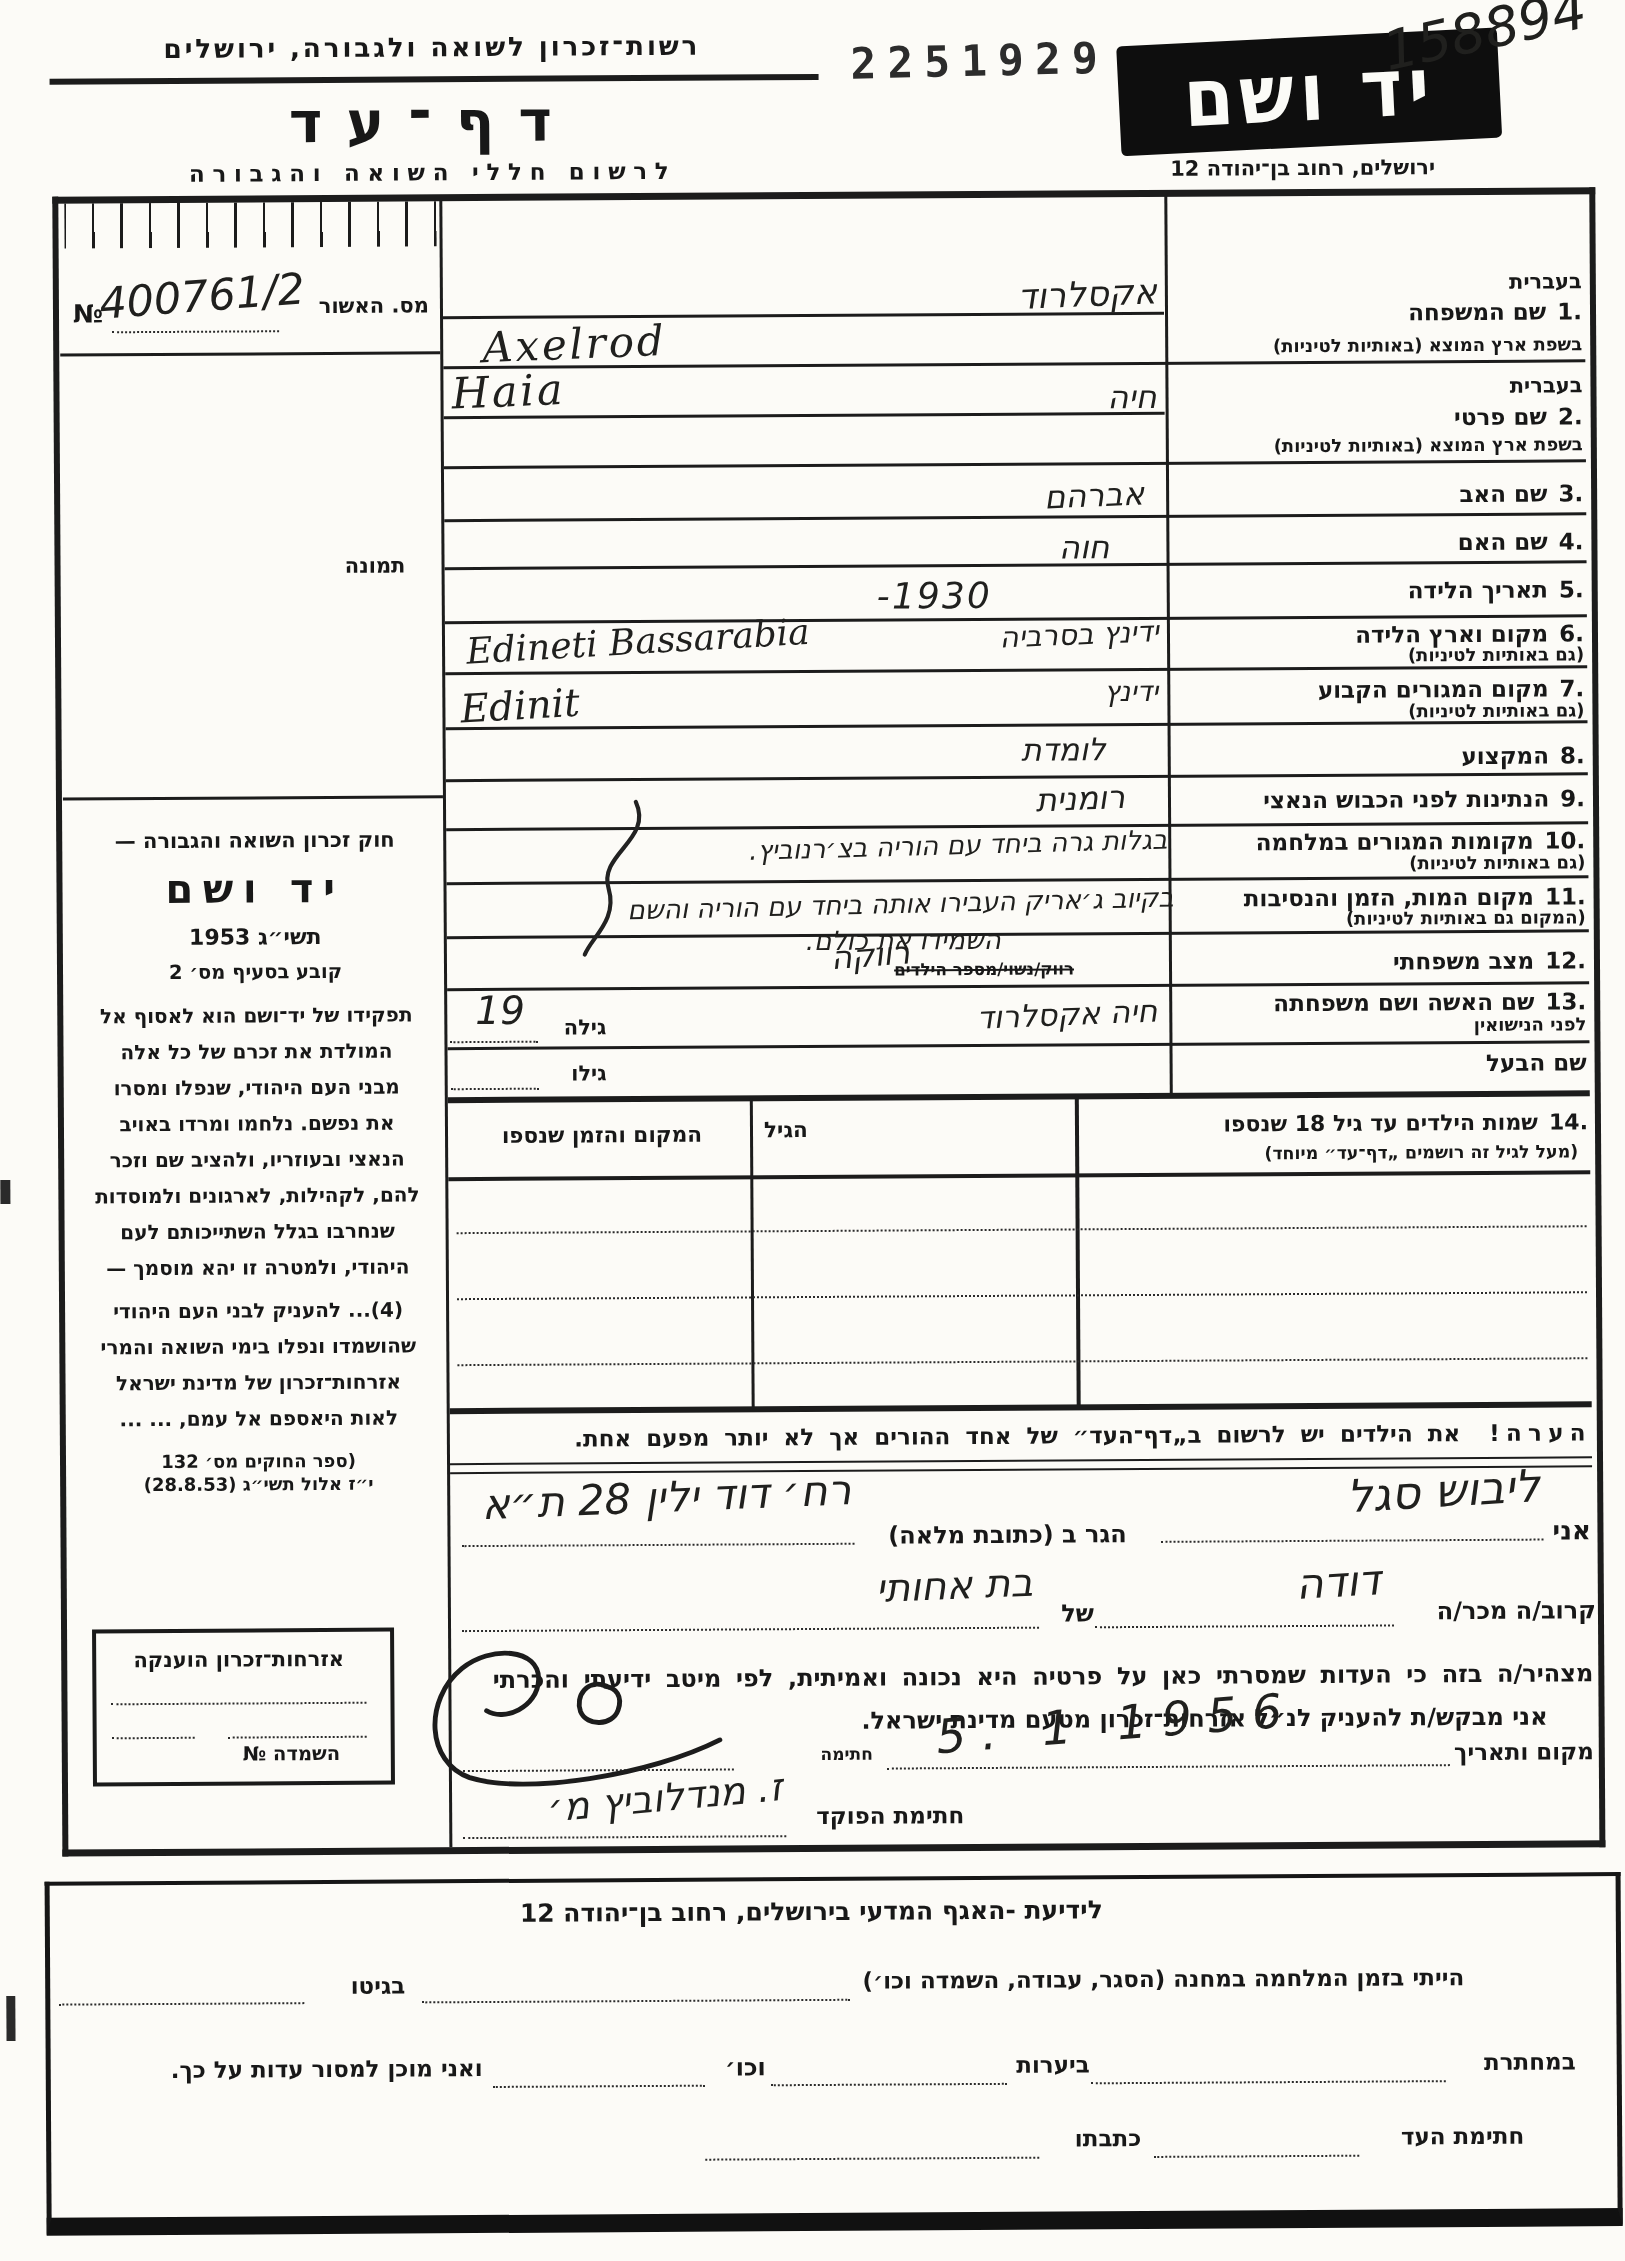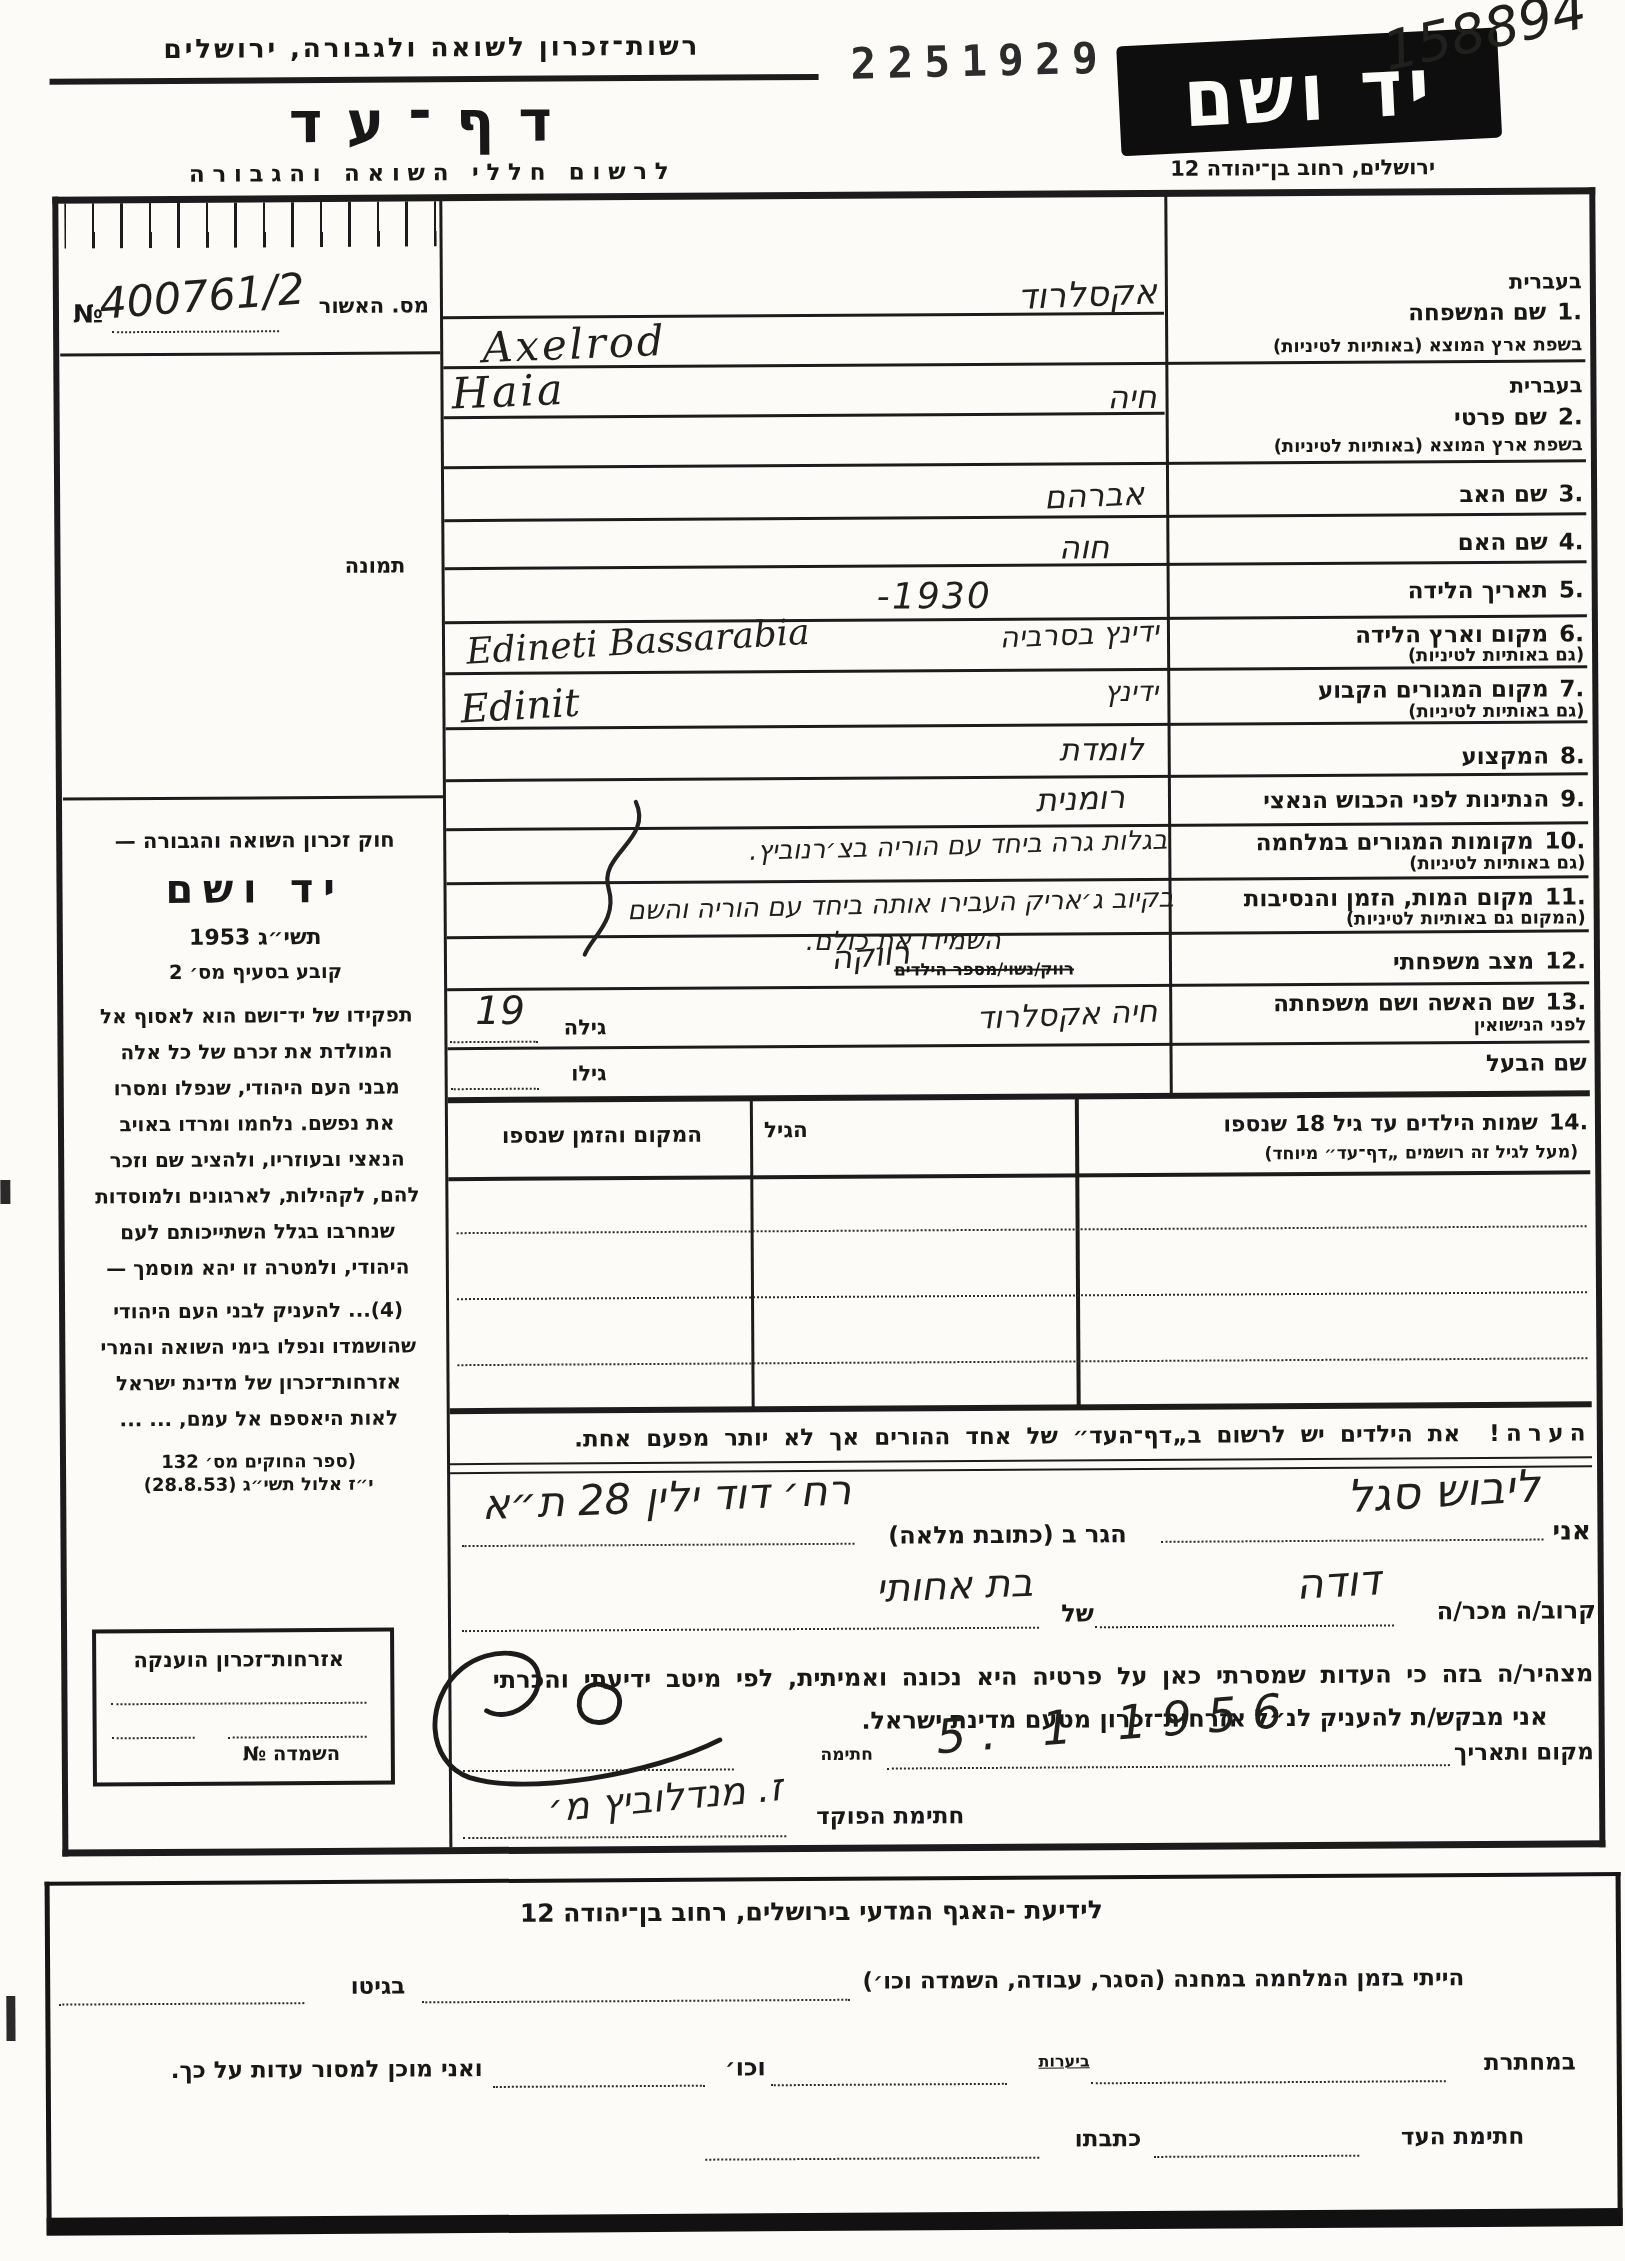--- a/index.html
+++ b/index.html
@@ -208,21 +208,21 @@
   <div class="abs hwl ltr" style="left:487px;top:317px;width:250px;font-size:42px;letter-spacing:2.8px;transform:rotate(-2deg);">Axelrod</div>
   <div class="abs hwl ltr" style="left:456px;top:363px;width:195px;font-size:43px;letter-spacing:2.8px;transform:rotate(-2deg);">Haia</div>
   <div class="abs hw" style="left:1064px;top:380px;width:97px;font-size:32px;">חיה</div>
   <div class="abs hw" style="left:939px;top:480px;width:209px;font-size:32px;transform:rotate(-2deg);">אברהם</div>
   <div class="abs hw" style="left:967px;top:530px;width:146px;font-size:32px;">חוה</div>
   <div class="abs hw ltr" style="left:880px;top:576px;width:160px;font-size:36px;letter-spacing:2.1px;">-1930</div>
   <div class="abs hw" style="left:828px;top:622px;width:334px;font-size:29px;transform:rotate(-2deg);">ידינץ בסרביה</div>
   <div class="abs hwl ltr" style="left:469px;top:619px;width:369px;font-size:36px;transform:rotate(-3deg);">Edineti Bassarabia</div>
   <div class="abs hw" style="left:1043px;top:677px;width:118px;font-size:28px;">ידינץ</div>
   <div class="abs hwl ltr" style="left:463px;top:679px;width:209px;font-size:39px;transform:rotate(-3deg);">Edinit</div>
-  <div class="abs hw" style="left:1000px;top:733px;width:146px;font-size:31px;">לומדת</div>
+  <div class="abs hw" style="left:962px;top:733px;width:146px;font-size:31px;">לומדת</div>
   <div class="abs hw" style="left:939px;top:783px;width:188px;font-size:32px;transform:rotate(-2deg);">רומנית</div>
   <div class="abs hw" style="left:473px;top:833px;width:696px;font-size:26.4px;transform:rotate(-1.2deg);">בגלות גרה ביחד עם הוריה בצ׳רנוביץ.</div>
   <div class="abs hw" style="left:452px;top:890px;width:723px;font-size:26.4px;transform:rotate(-1deg);">בקיוב ג׳אריק העבירו אותה ביחד עם הוריה והשם</div>
   <div class="abs hw" style="left:703px;top:925px;width:299px;font-size:26.4px;">השמידו את כולם.</div>
   <div class="abs b strike nw" style="left:866px;top:960px;width:209px;font-size:16.7px;">רווק/נשוי/מספר הילדים</div>
   <div class="abs hw" style="left:765px;top:939px;width:146px;font-size:32px;transform:rotate(-4deg);">רווקה</div>
   <div class="abs hw" style="left:901px;top:999px;width:257px;font-size:31px;transform:rotate(-2deg);">חיה אקסלרוד</div>
 
   <div class="abs b nw" style="left:537px;top:1014px;width:70px;font-size:21px;">גילה</div>
   <div class="abs hw ltr" style="left:476px;top:986px;width:63px;font-size:39px;">19</div>
@@ -275,21 +275,21 @@
   <div class="abs" style="left:40px;top:1877px;width:1566px;height:332px;border-top:4.2px solid #161616;border-left:5.6px solid #161616;border-right:5.6px solid #161616;border-bottom:18px solid #111;"></div>
   <div class="abs b cen nw" style="left:417px;top:1897px;width:779px;font-size:25px;">לידיעת -האגף המדעי בירושלים, רחוב בן־יהודה 12</div>
 
   <div class="abs b nw" style="left:854px;top:1968px;width:605px;font-size:23px;text-align:right;">הייתי בזמן המלחמה במחנה (הסגר, עבודה, השמדה וכו׳)</div>
   <div class="dotl" style="left:417px;top:1999px;width:428px;"></div>
   <div class="abs b nw" style="left:310px;top:1970px;width:90px;font-size:23px;">בגיטו</div>
   <div class="dotl" style="left:54px;top:1999px;width:245px;"></div>
 
   <div class="abs b nw" style="left:1445px;top:2053px;width:125px;font-size:23px;">במחתרת</div>
   <div class="dotl" style="left:1085px;top:2084px;width:355px;"></div>
-  <div class="abs b nw" style="left:1007px;top:2053px;width:77px;font-size:16px;text-decoration:underline;">ביערות</div>
+  <div class="abs b nw" style="left:1007px;top:2053px;width:77px;font-size:23px;">ביערות</div>
   <div class="dotl" style="left:765px;top:2084px;width:236px;"></div>
   <div class="abs b nw" style="left:704px;top:2053px;width:56px;font-size:24px;">וכו׳</div>
   <div class="dotl" style="left:487px;top:2084px;width:212px;"></div>
   <div class="abs b nw" style="left:60px;top:2053px;width:417px;font-size:23px;text-align:right;">ואני מוכן למסור עדות על כך.</div>
 
   <div class="abs b nw" style="left:1358px;top:2127px;width:160px;font-size:23px;">חתימת העד</div>
   <div class="dotl" style="left:1148px;top:2158px;width:205px;"></div>
   <div class="abs b nw" style="left:1038px;top:2127px;width:97px;font-size:23px;">כתבתו</div>
   <div class="dotl" style="left:699px;top:2158px;width:334px;"></div>
 

